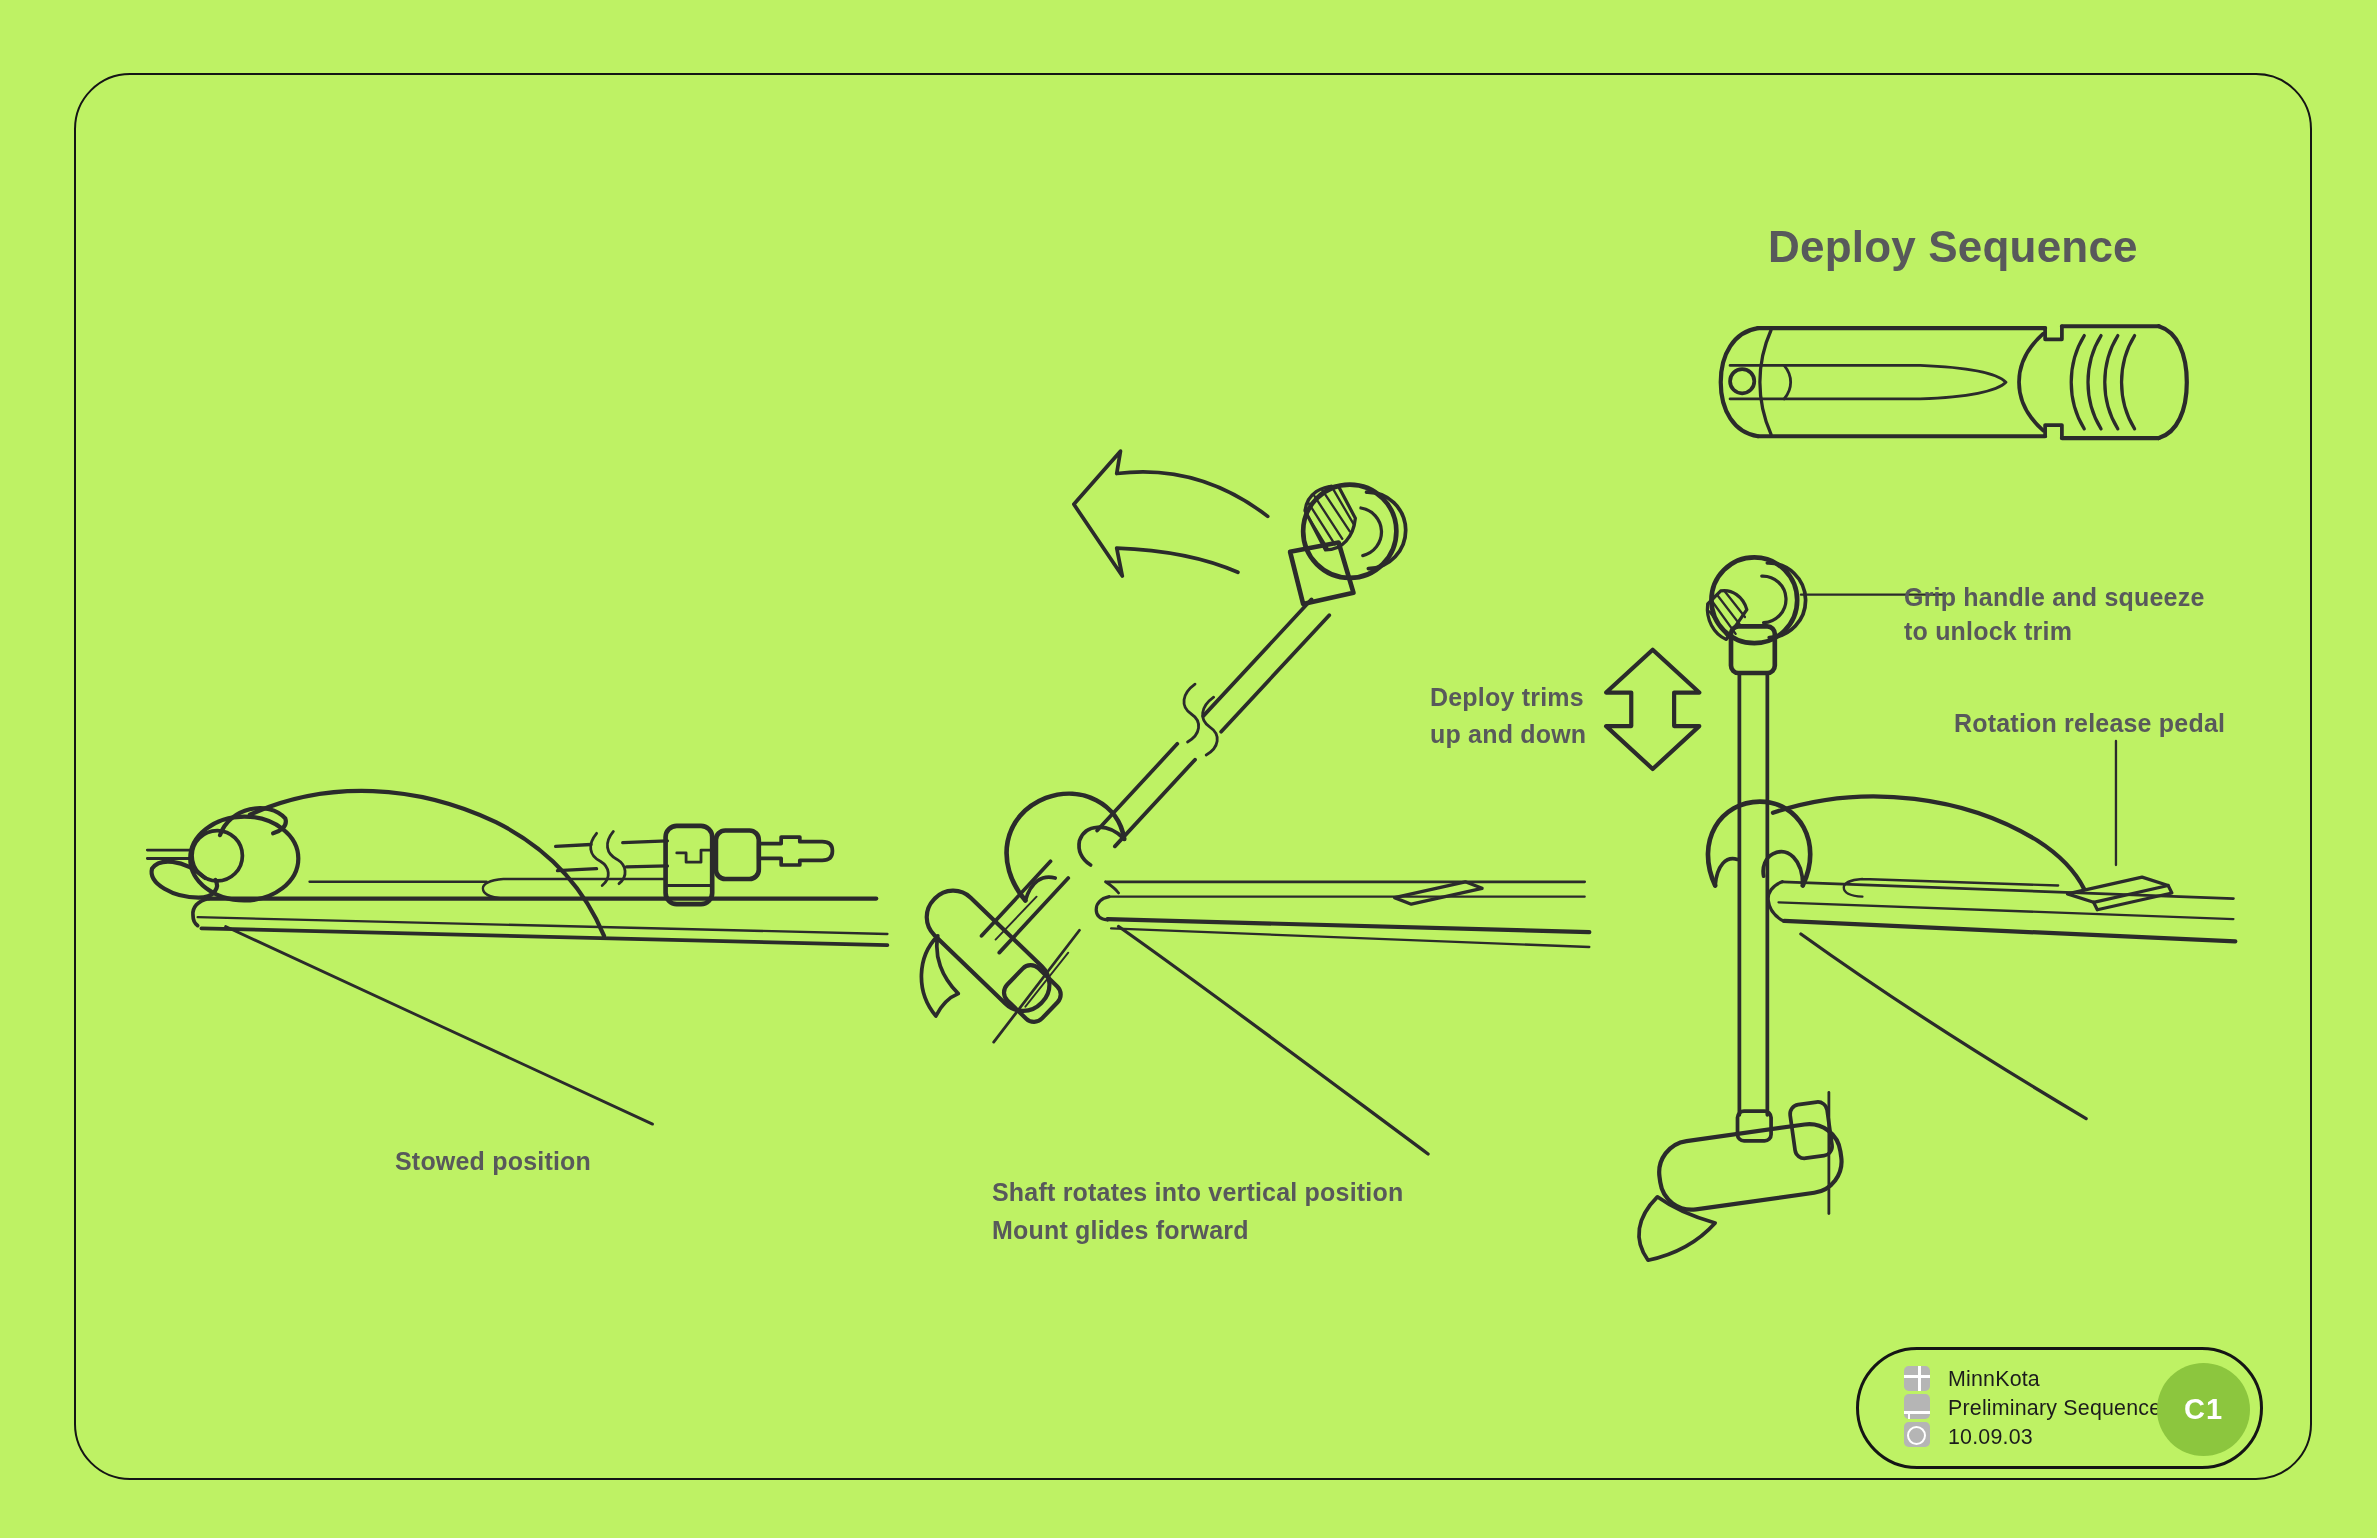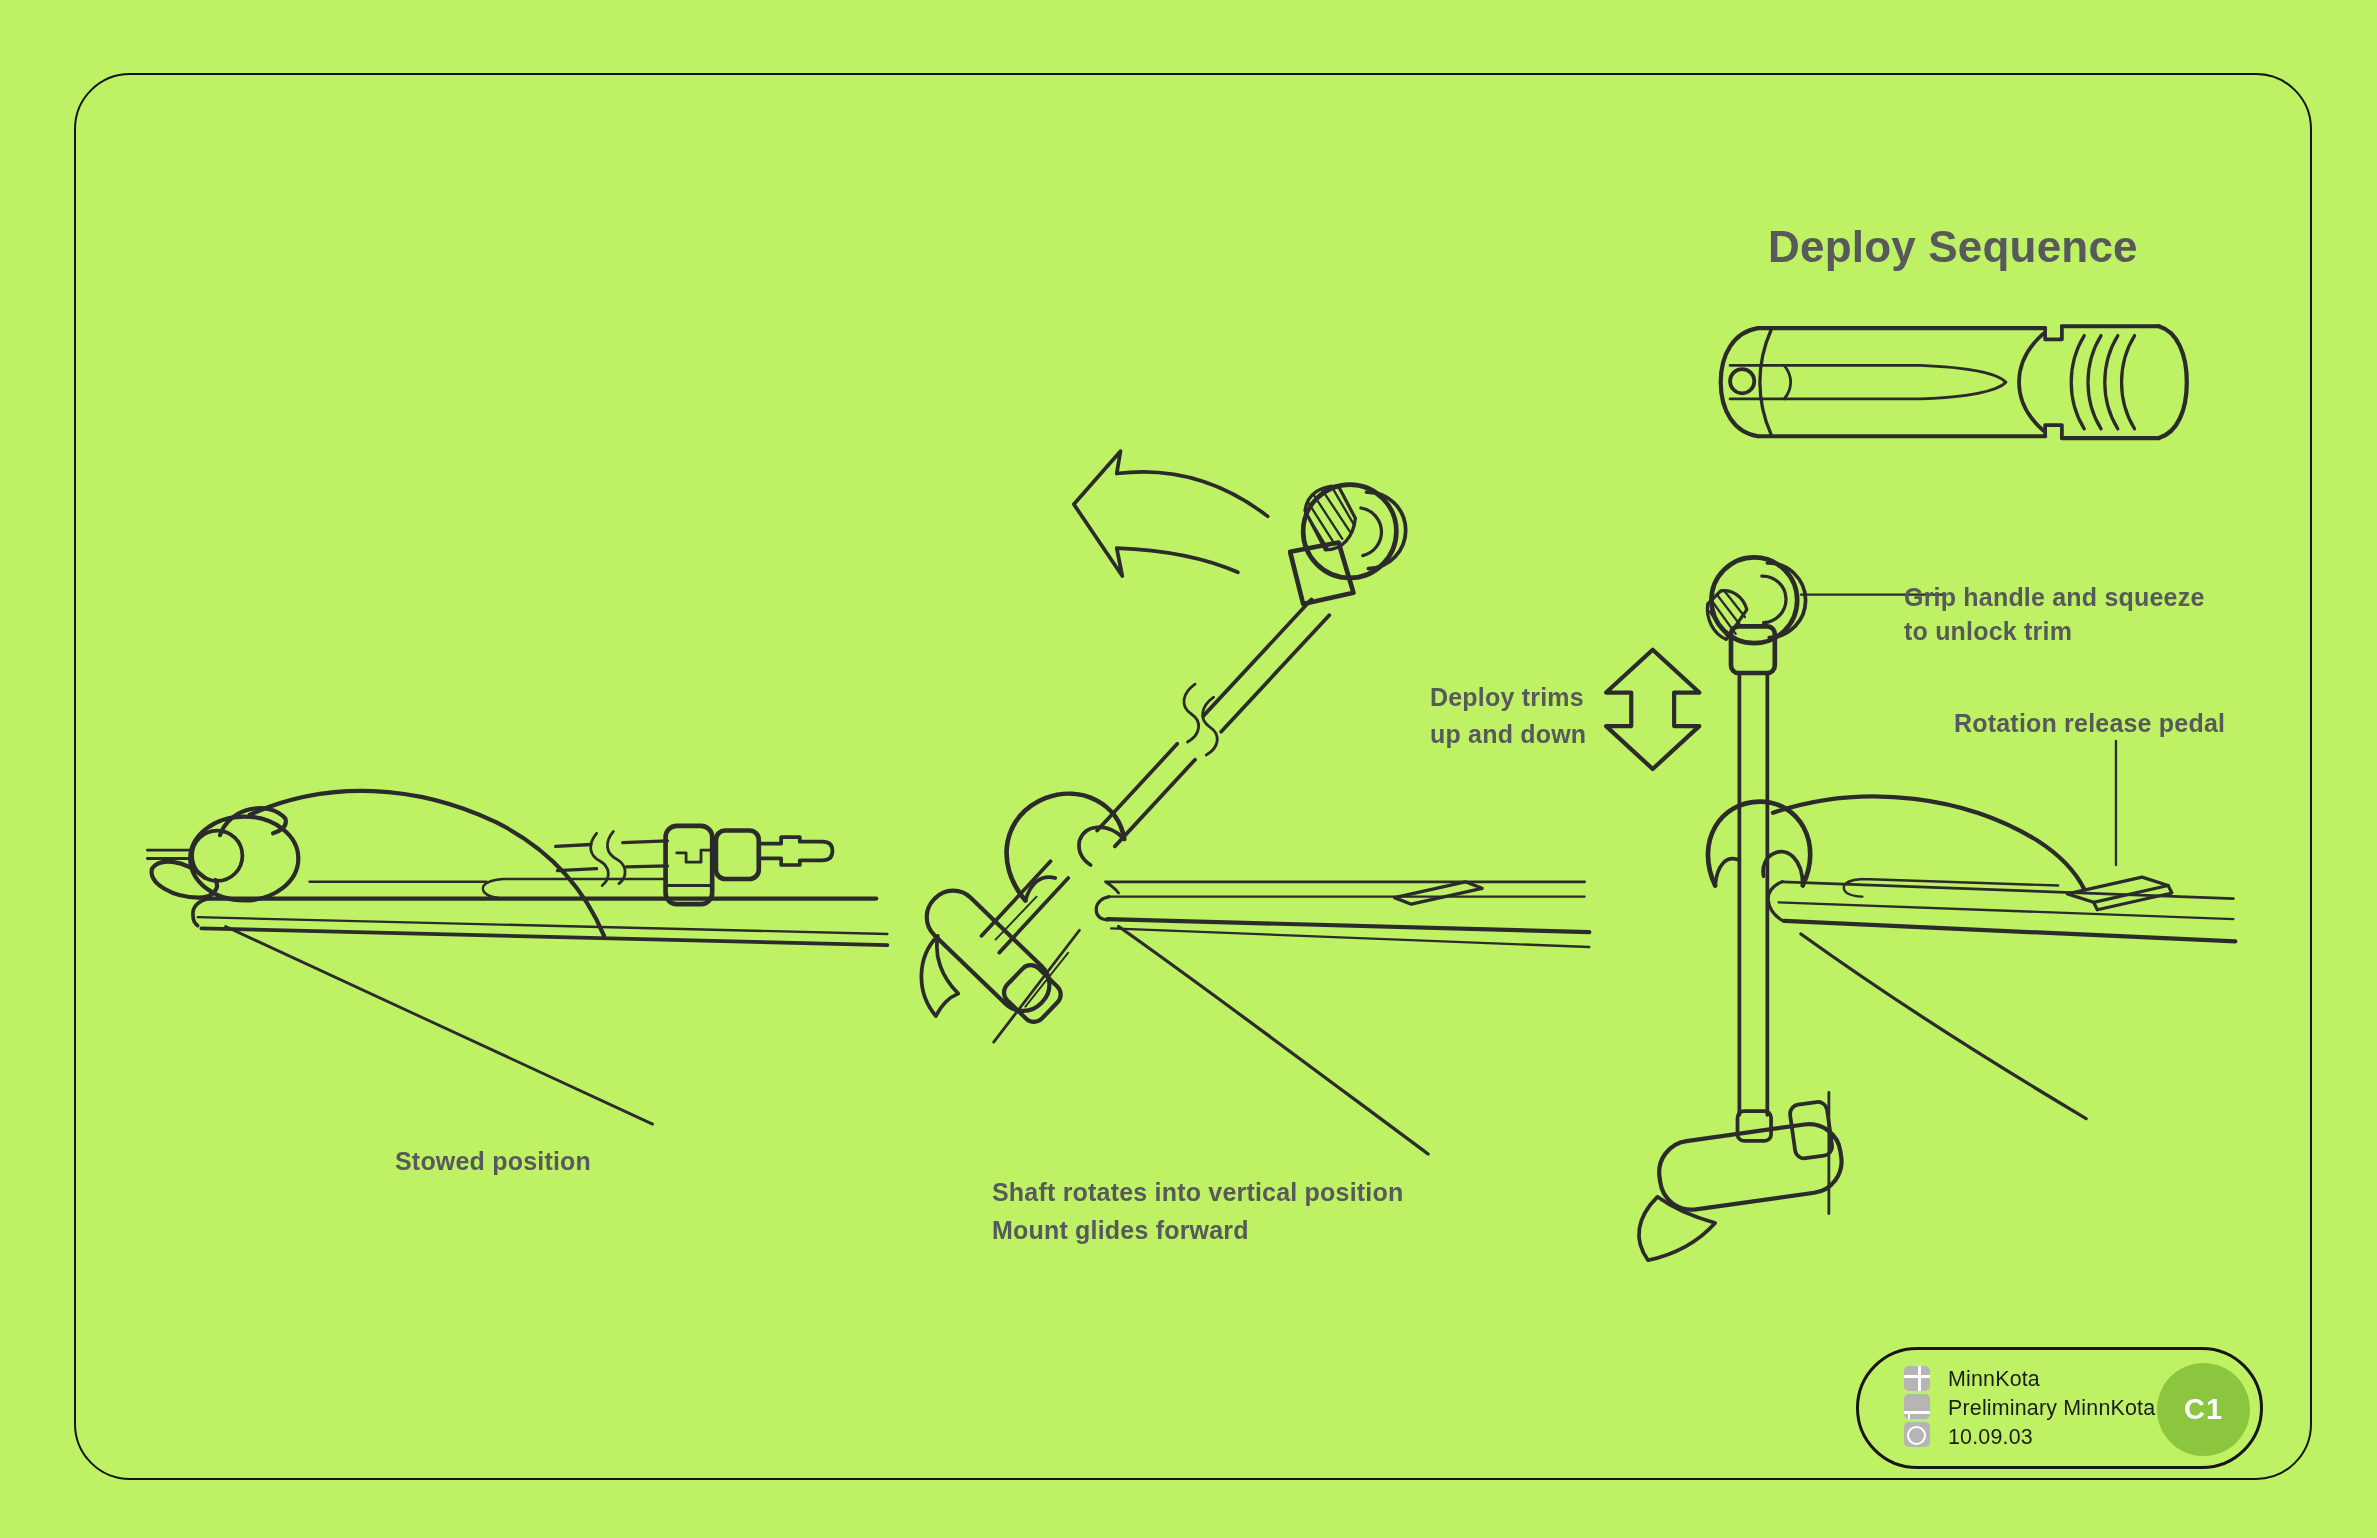--- a/index.html
+++ b/index.html
@@ -218,20 +218,20 @@
       <div class="logo-sq">
         <div class="hline" style="top:17px"></div>
           <div class="vshort" style="left:3.7px;top:17px;height:8.4px"></div>
       </div>
       <div class="logo-sq">
         <div class="ring"></div>
       </div>
     </div>
     <div class="badge-text">
       <div>MinnKota</div>
-      <div>Preliminary MinnKota</div>
+      <div>Preliminary Sequence</div>
       <div>10.09.03</div>
     </div>
     <div class="badge-circle">C1</div>
   </div>
 
 </div>
 
 
 </body></html>

